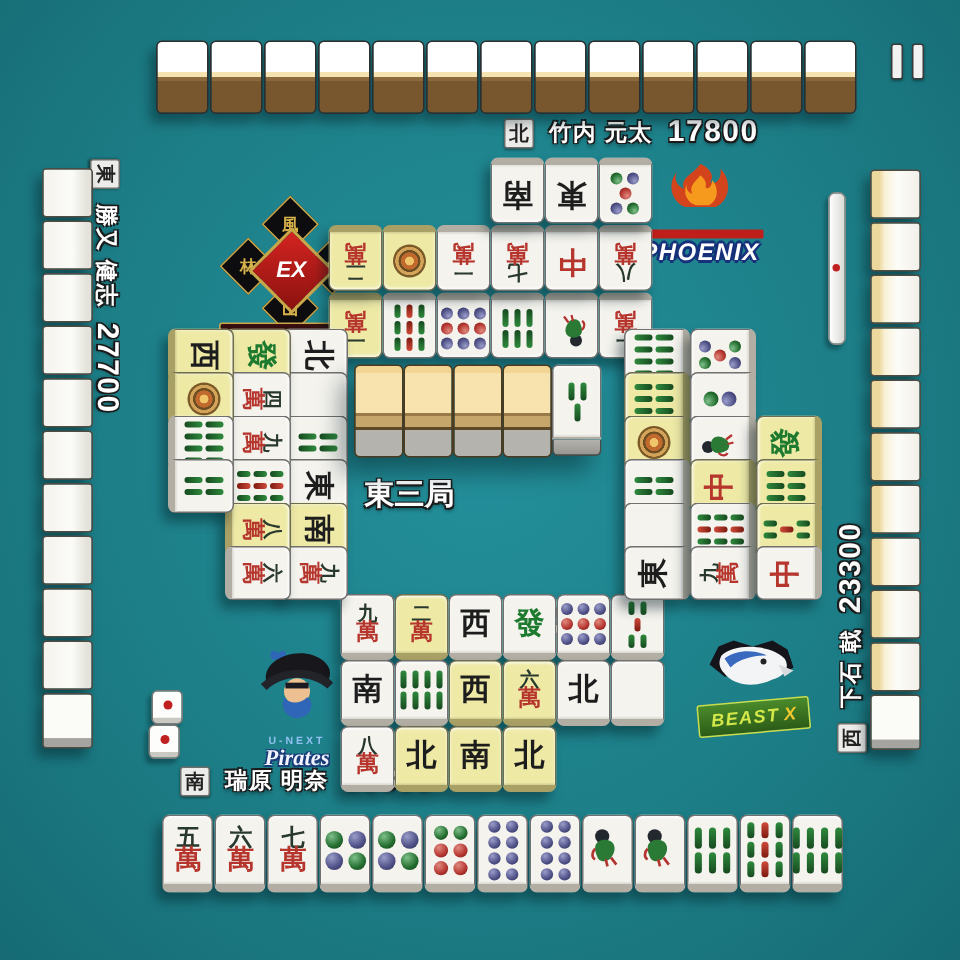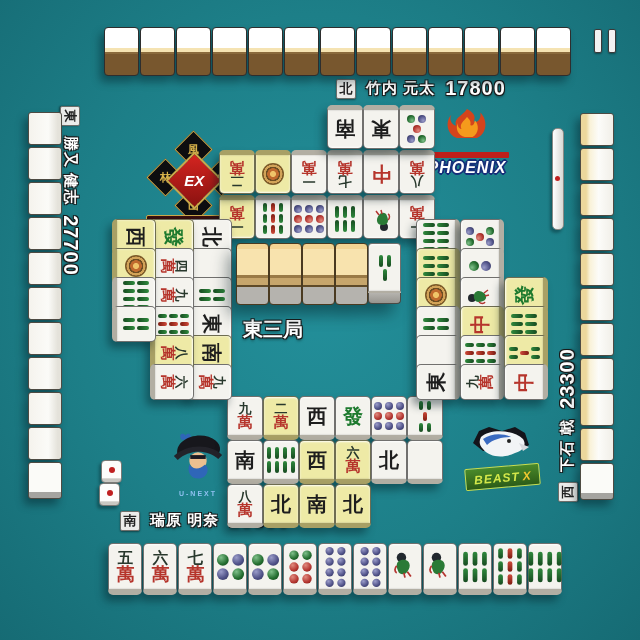--- a/index.html
+++ b/index.html
@@ -179,20 +179,21 @@
   <div class="abs" id="logo-pirates">
     <svg width="62" height="56" viewBox="0 0 62 58">
       <path d="M14 10 C10 4 16 2 18 6 C20 2 26 4 22 10 Z" fill="#2f66b8"></path>
       <path d="M10 26 C6 12 26 2 42 7 C54 11 56 20 52 25 C40 16 24 16 10 26 Z" fill="#17171c"></path>
       <path d="M6 27 C20 14 44 14 56 26 L52 30 C40 20 22 20 10 31 Z" fill="#23232a"></path>
       <circle cx="31" cy="32" r="9" fill="#ecc090"></circle>
       <rect x="23" y="26" width="16" height="4" fill="#1a1a22"></rect>
       <path d="M22 36 C18 48 30 54 38 48 C42 44 42 38 38 36 C33 41 26 41 22 36 Z" fill="#2f66b8"></path>
     </svg>
     <div class="pi-brand">U-NEXT</div>
+    <div class="pi-text">Pirates</div>
   </div>
 
   <div class="abs" id="logo-beast">
     <svg width="66" height="42" viewBox="0 0 66 36">
       <path d="M10 6 L20 2 33 6 46 2 56 8 60 20 50 26 14 26 4 18 Z" fill="#14141a"></path>
       <path d="M12 12 C20 4 44 4 54 14 C58 20 54 26 46 28 C34 34 20 32 14 24 C10 20 10 16 12 12 Z" fill="#f2f4f6"></path>
       <path d="M14 14 C22 8 34 8 42 12 C34 12 24 14 18 20 Z" fill="#3a6ac0"></path>
       <circle cx="40" cy="16" r="2" fill="#222"></circle>
       <path d="M50 18 L60 22 54 26 Z" fill="#d8dade"></path>
     </svg>

